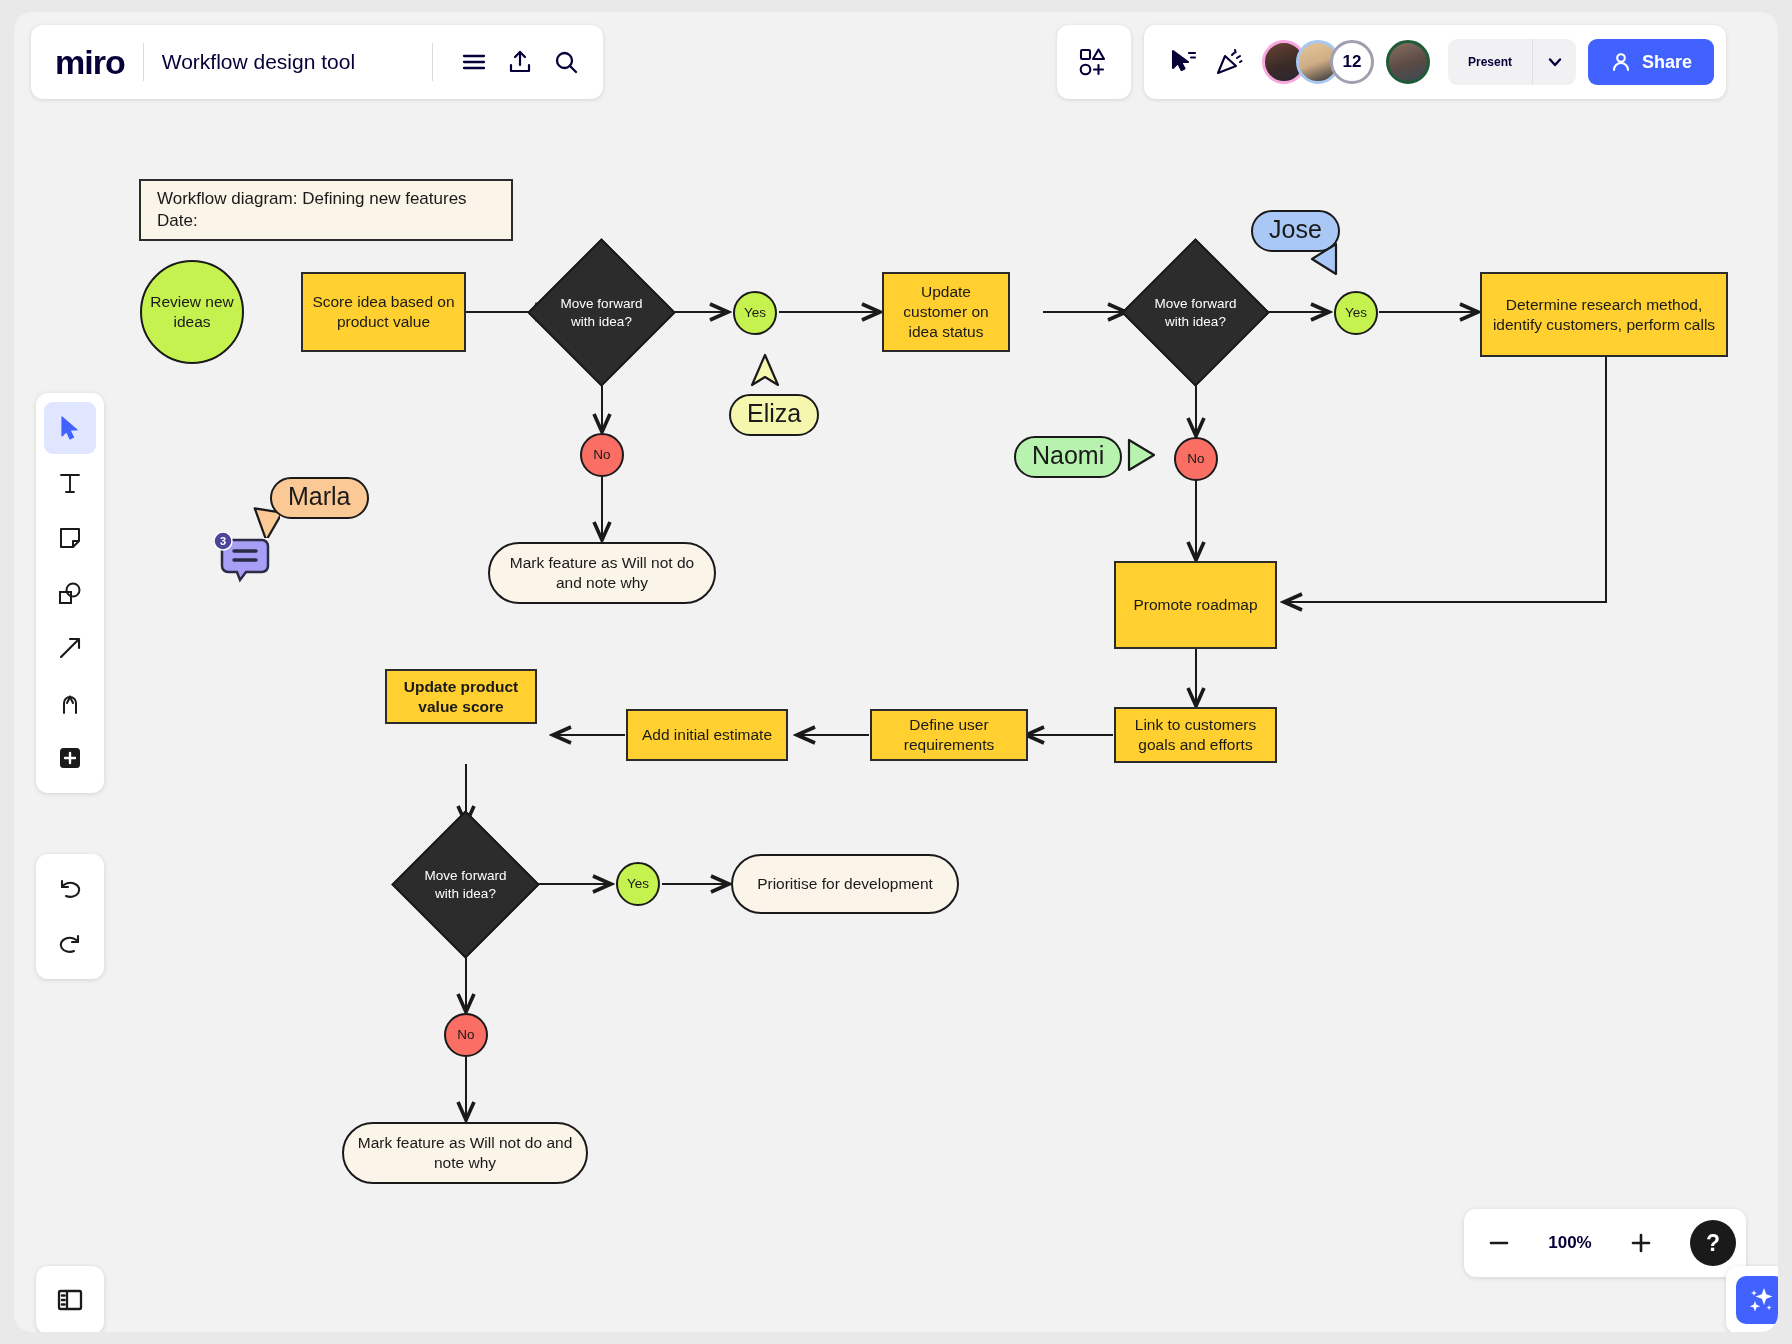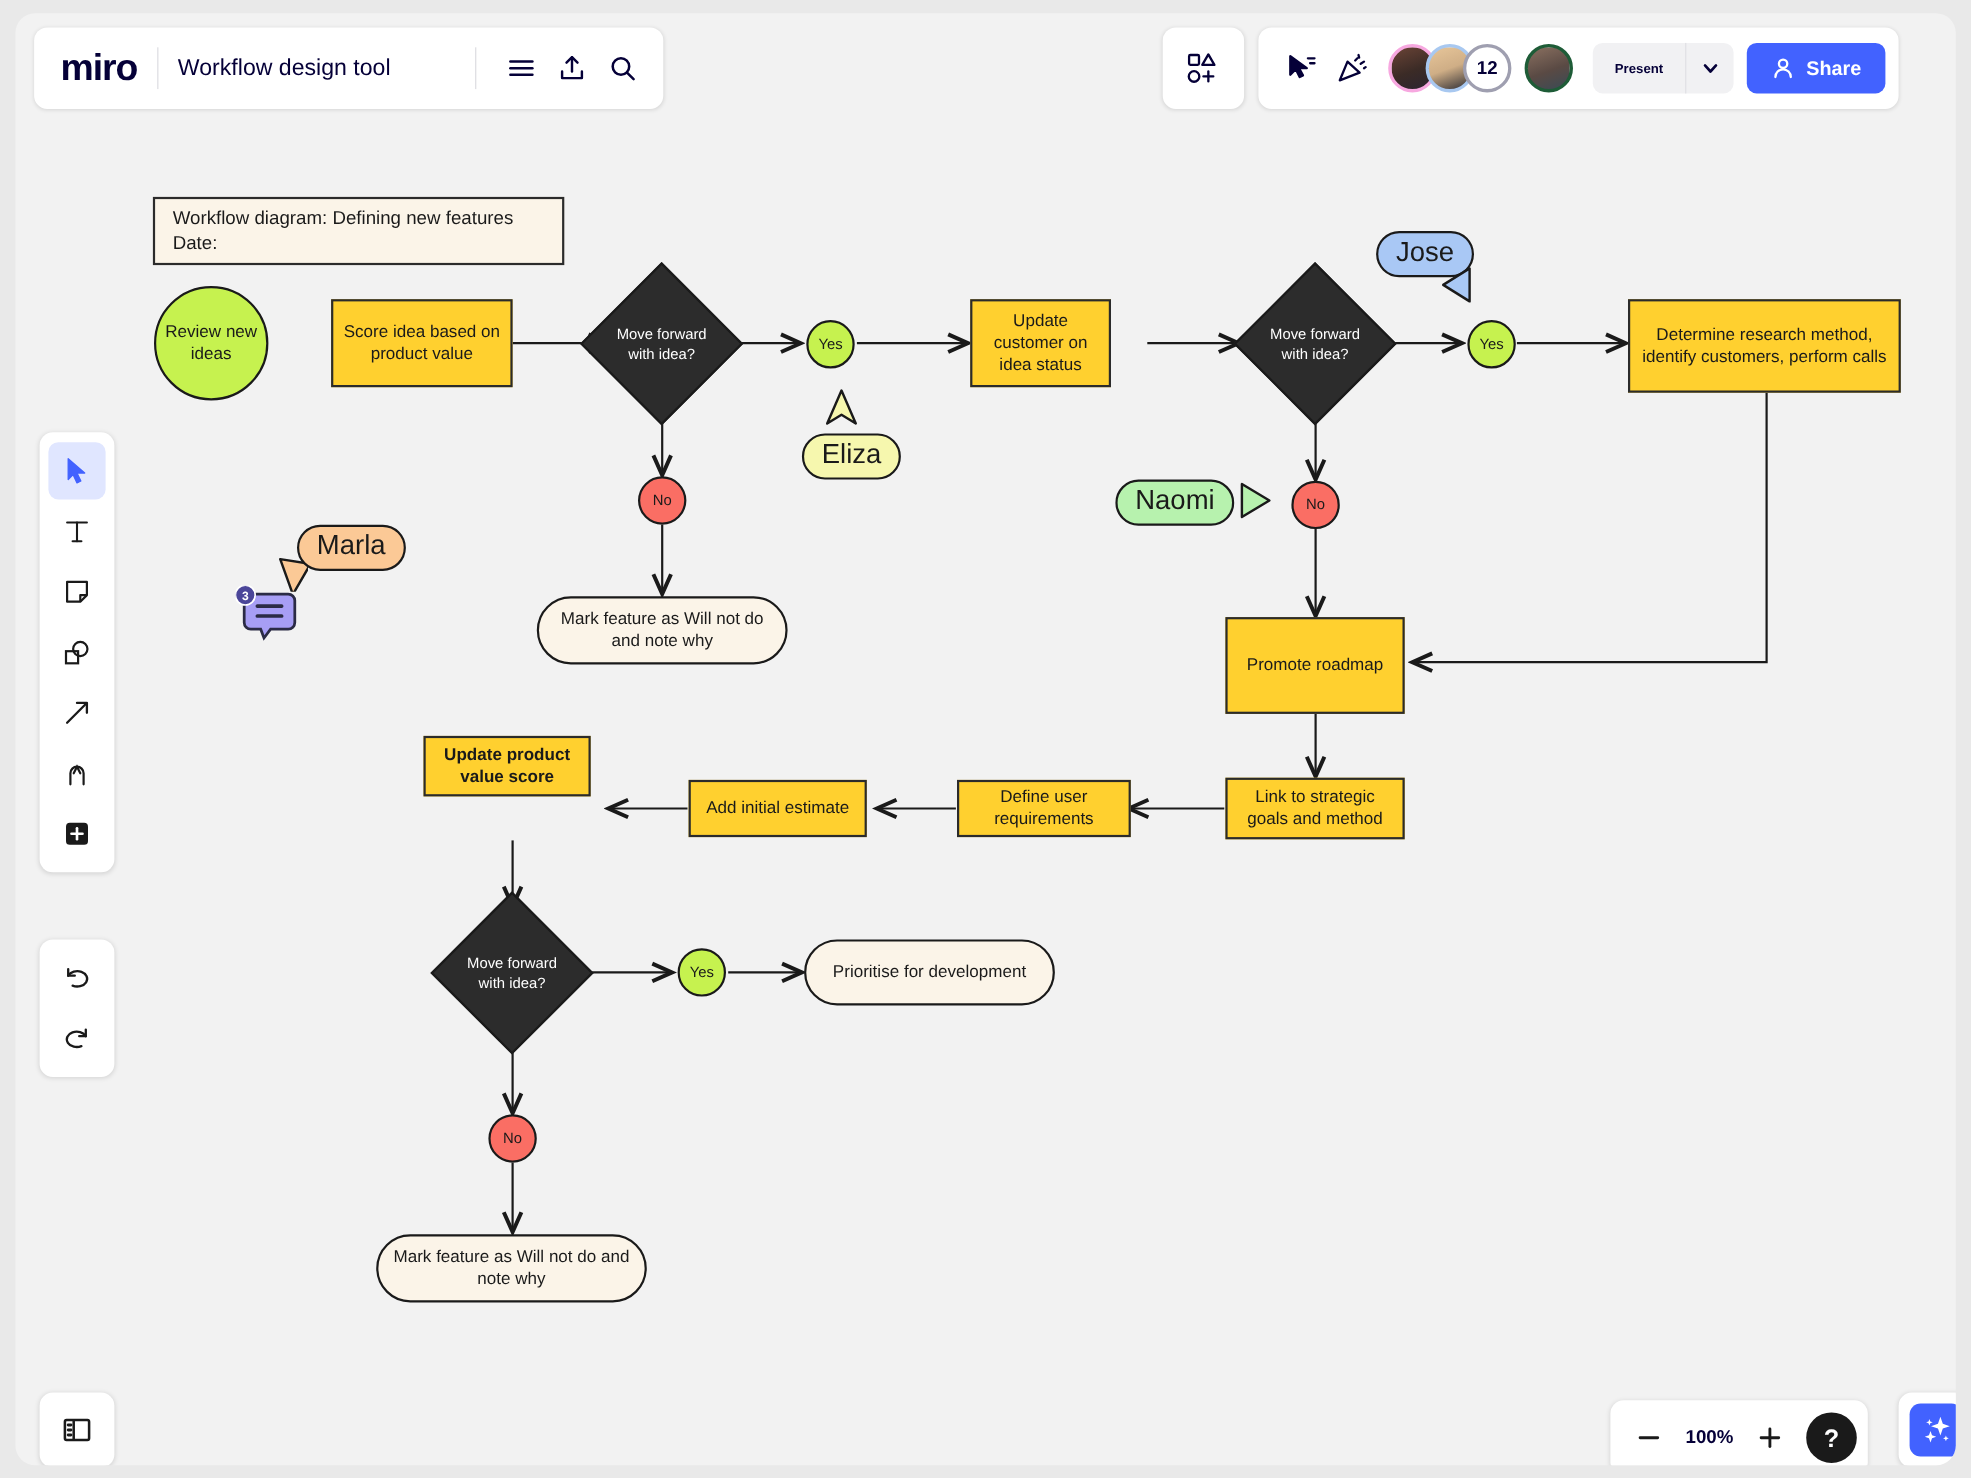--- a/index.html
+++ b/index.html
@@ -97,23 +97,23 @@
   .tool.active{ background:#e0e6ff; }
 
   
   #panel-btn{
     position:absolute; left:22px; top:1254px;
     width:68px; height:68px; background:#fff; border-radius:12px;
     display:flex; align-items:center; justify-content:center;
     box-shadow:0 1px 5px rgba(0,0,0,.13); cursor:pointer;
   }
   #zoombar{
-    position:absolute; left:1450px; top:1261px;
+    position:absolute; left:1450px; top:1197px;
     height:68px; background:#fff; border-radius:12px;
-    display:flex; align-items:center; padding:0 10px; gap:2px;
+    display:flex; align-items:center; padding:0 10px; gap:18px;
     box-shadow:0 1px 5px rgba(0,0,0,.13);
   }
   .zb{ width:50px; height:50px; display:flex;align-items:center;justify-content:center;border-radius:9px;cursor:pointer;}
   #zoom-val{ font-size:17px; font-weight:700; color:#050038; min-width:56px; text-align:center; }
   #help-btn{
     width:46px;height:46px;border-radius:50%;background:#1a1a1a;color:#fff;
     display:flex;align-items:center;justify-content:center;font-size:23px;font-weight:700;cursor:pointer;
     margin-left:6px;
   }
   #ai-btn{
@@ -263,21 +263,21 @@
 
     <div class="node rect" style="left:1466px; top:260px; width:248px; height:85px;">
       <span class="n-text">Determine research method, identify customers, perform calls</span>
     </div>
 
     <div class="node rect" style="left:1100px; top:549px; width:163px; height:88px;">
       <span class="n-text">Promote roadmap</span>
     </div>
 
     <div class="node rect" style="left:1100px; top:695px; width:163px; height:56px;">
-      <span class="n-text">Link to strategic goals and method</span>
+      <span class="n-text">Link to customers goals and efforts</span>
     </div>
 
     <div class="node rect" style="left:856px; top:697px; width:158px; height:52px;">
       <span class="n-text">Define user requirements</span>
     </div>
 
     <div class="node rect" style="left:612px; top:697px; width:162px; height:52px;">
       <span class="n-text">Add initial estimate</span>
     </div>
 

